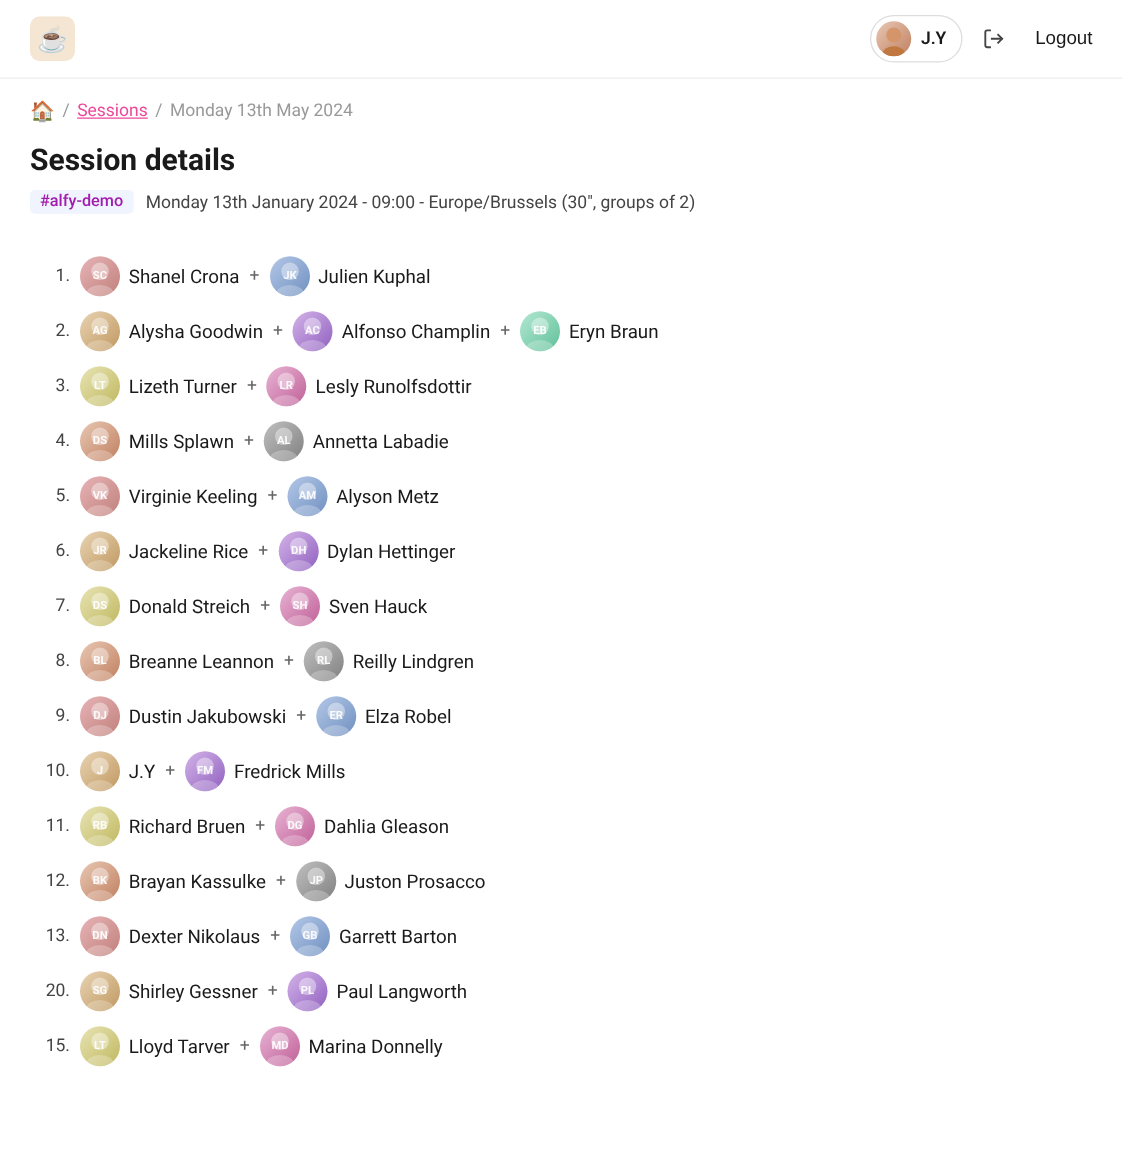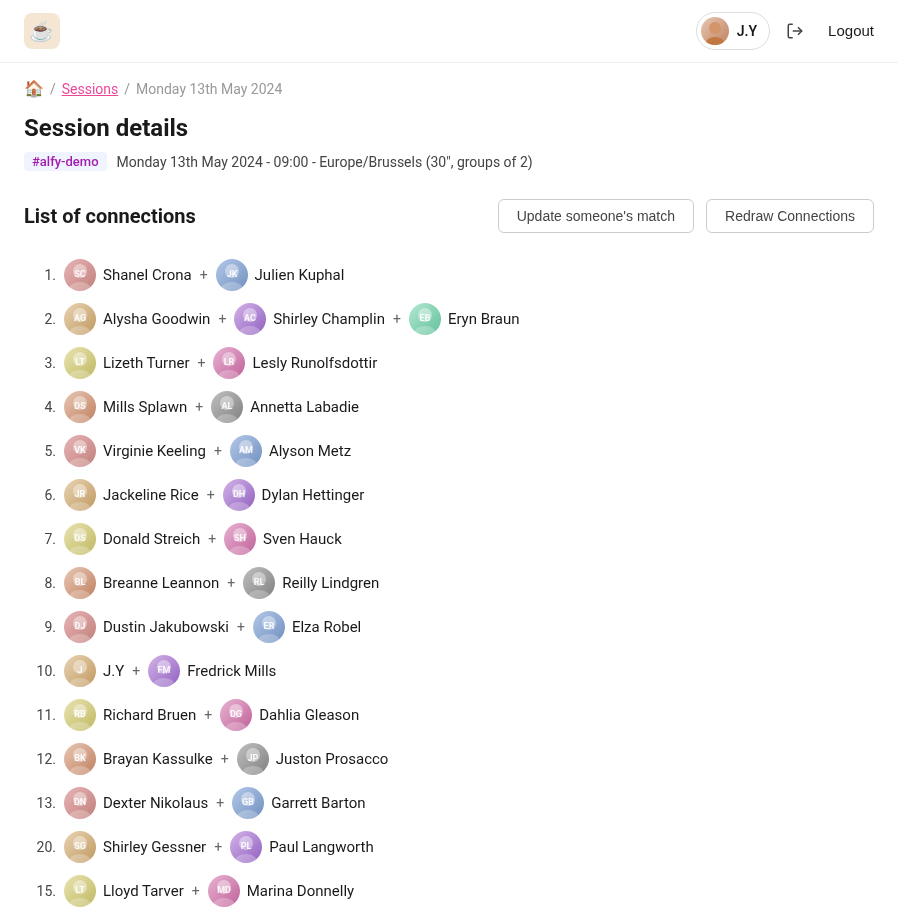--- a/index.html
+++ b/index.html
@@ -221,30 +221,23 @@
   <span>/</span>
   <a>Sessions</a>
   <span>/</span>
   <span>Monday 13th May 2024</span>
 </nav>
 
 <main class="main">
   <h1 class="page-title">Session details</h1>
   <div class="session-meta">
     <span class="tag">#alfy-demo</span>
-    <span>Monday 13th May 2024 - 09:00 - Europe/Brussels (30", groups of 2)</span>
+    <span>Monday 13th January 2024 - 09:00 - Europe/Brussels (30", groups of 2)</span>
   </div>
 
-  <div class="connections-header">
-    <h2 class="connections-title">List of connections</h2>
-    <div class="connections-actions">
-      <button class="btn-outline">Update someone's match</button>
-      <button class="btn-outline">Redraw Connections</button>
-    </div>
-  </div>
 
   <ul class="connection-list" id="connection-list">
   <li class="connection-item">
         <span class="connection-num">1.</span>
         <span class="person">
           <div class="avatar av1">
             <svg width="32" height="32" viewBox="0 0 32 32" xmlns="http://www.w3.org/2000/svg">
       <circle cx="16" cy="12" r="7" fill="rgba(255,255,255,0.4)"></circle>
       <ellipse cx="16" cy="30" rx="11" ry="7" fill="rgba(255,255,255,0.25)"></ellipse>
       <text x="16" y="16" text-anchor="middle" font-size="9" font-weight="700" fill="rgba(255,255,255,0.9)" dominant-baseline="middle">SC</text>
@@ -278,21 +271,21 @@
         </span>
         <span class="plus-sign">+</span>
         <span class="person">
           <div class="avatar av5">
             <svg width="32" height="32" viewBox="0 0 32 32" xmlns="http://www.w3.org/2000/svg">
       <circle cx="16" cy="12" r="7" fill="rgba(255,255,255,0.4)"></circle>
       <ellipse cx="16" cy="30" rx="11" ry="7" fill="rgba(255,255,255,0.25)"></ellipse>
       <text x="16" y="16" text-anchor="middle" font-size="9" font-weight="700" fill="rgba(255,255,255,0.9)" dominant-baseline="middle">AC</text>
     </svg>
           </div>
-          <span>Shirley Champlin</span>
+          <span>Alfonso Champlin</span>
         </span>
         <span class="plus-sign">+</span>
         <span class="person">
           <div class="avatar av6">
             <svg width="32" height="32" viewBox="0 0 32 32" xmlns="http://www.w3.org/2000/svg">
       <circle cx="16" cy="12" r="7" fill="rgba(255,255,255,0.4)"></circle>
       <ellipse cx="16" cy="30" rx="11" ry="7" fill="rgba(255,255,255,0.25)"></ellipse>
       <text x="16" y="16" text-anchor="middle" font-size="9" font-weight="700" fill="rgba(255,255,255,0.9)" dominant-baseline="middle">EB</text>
     </svg>
           </div>

